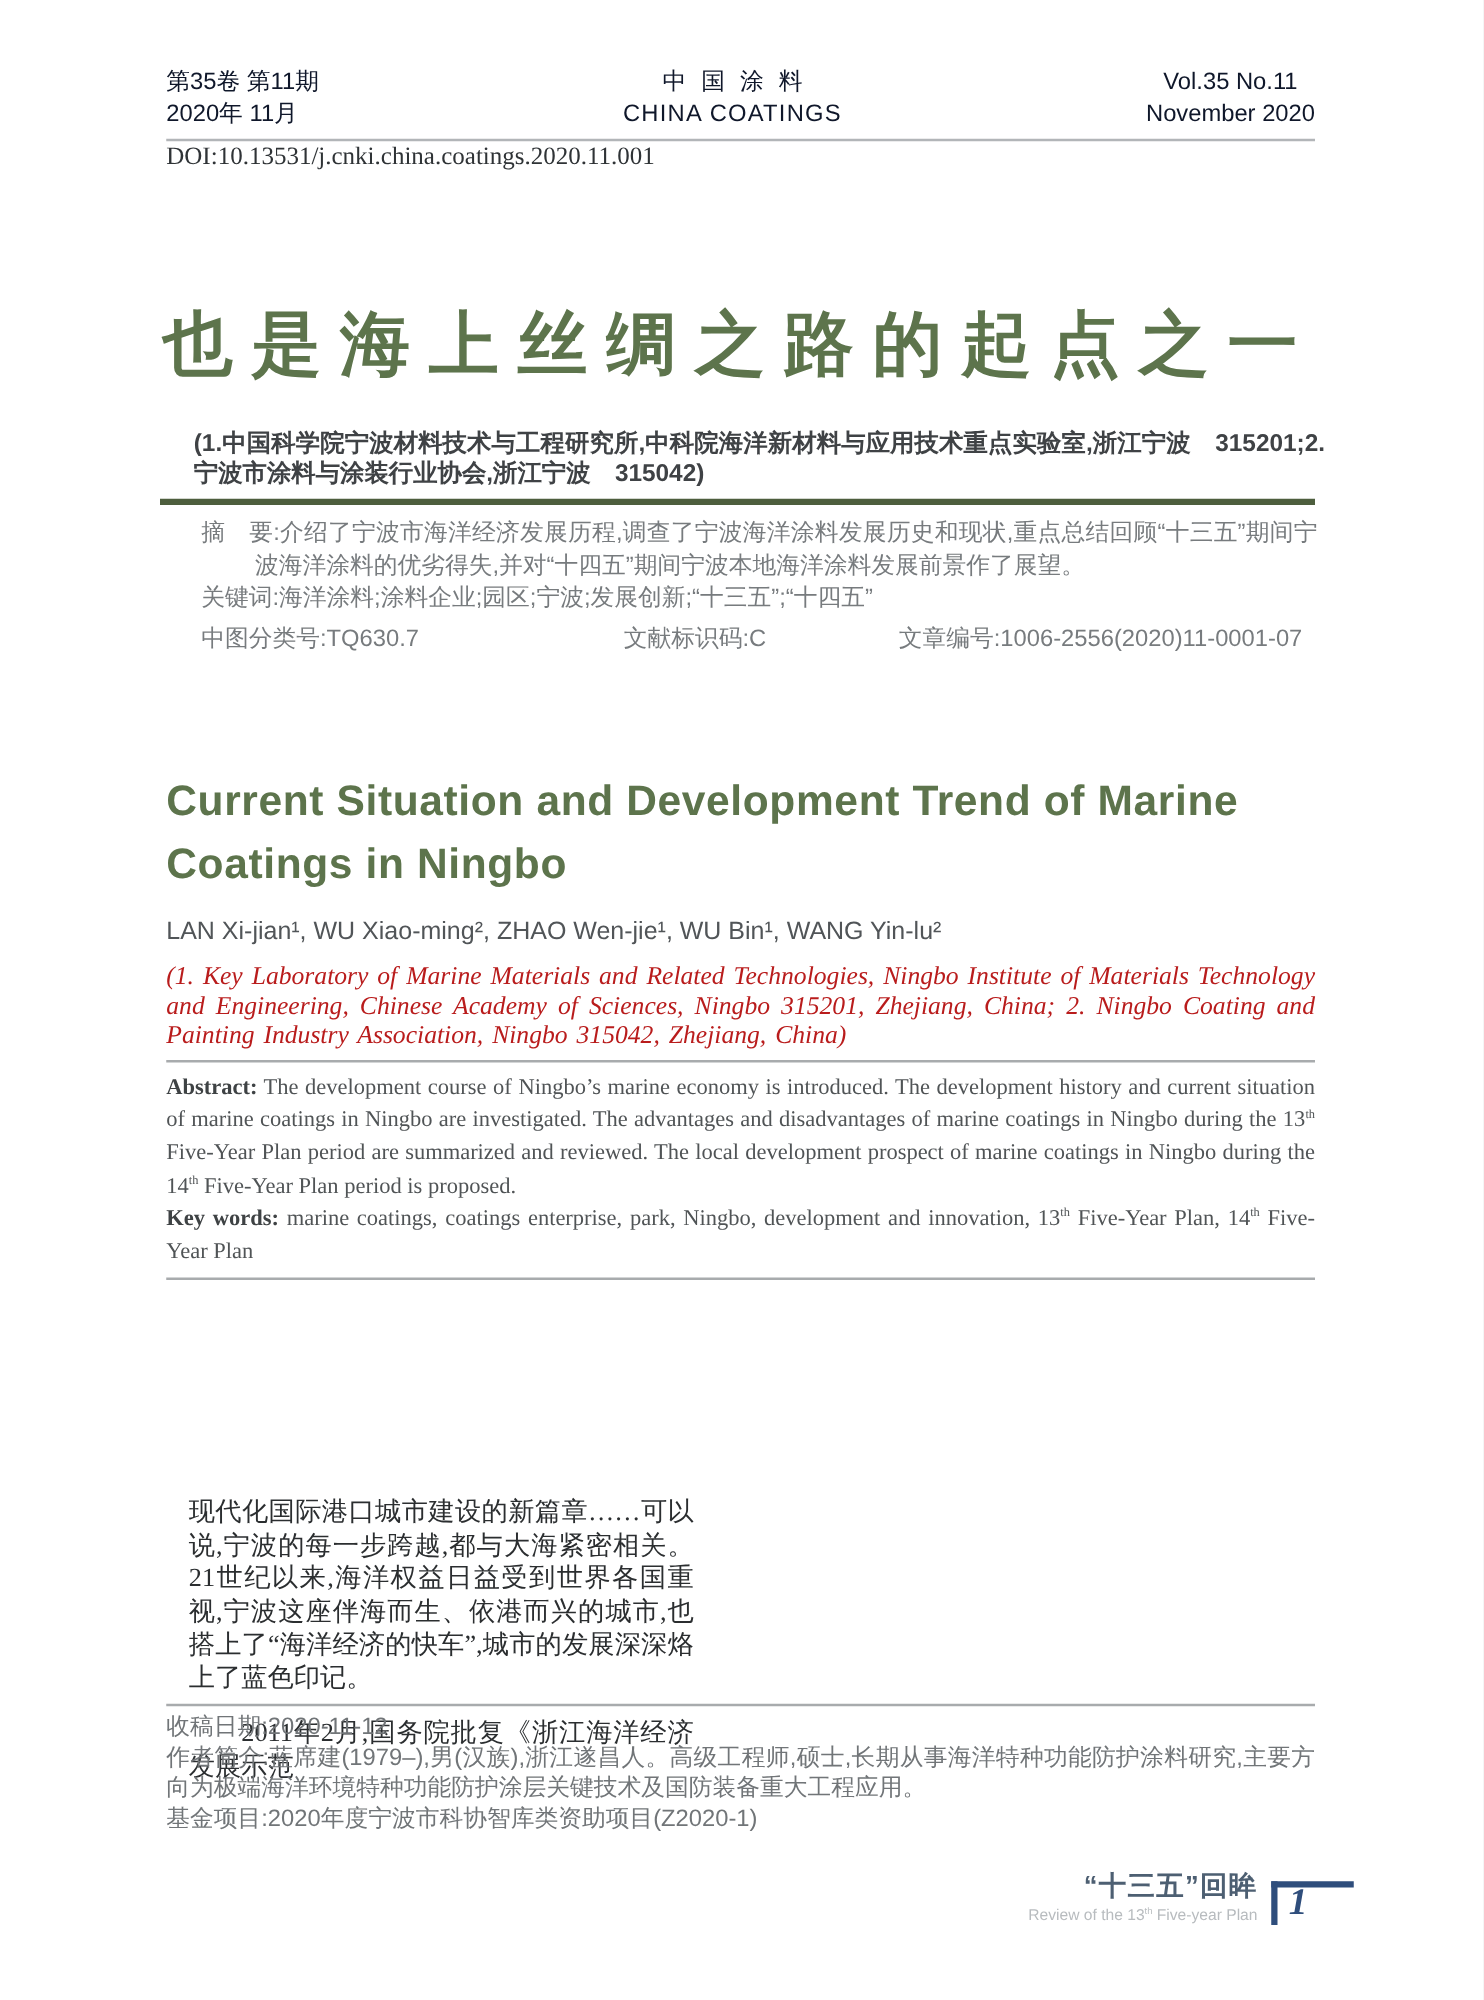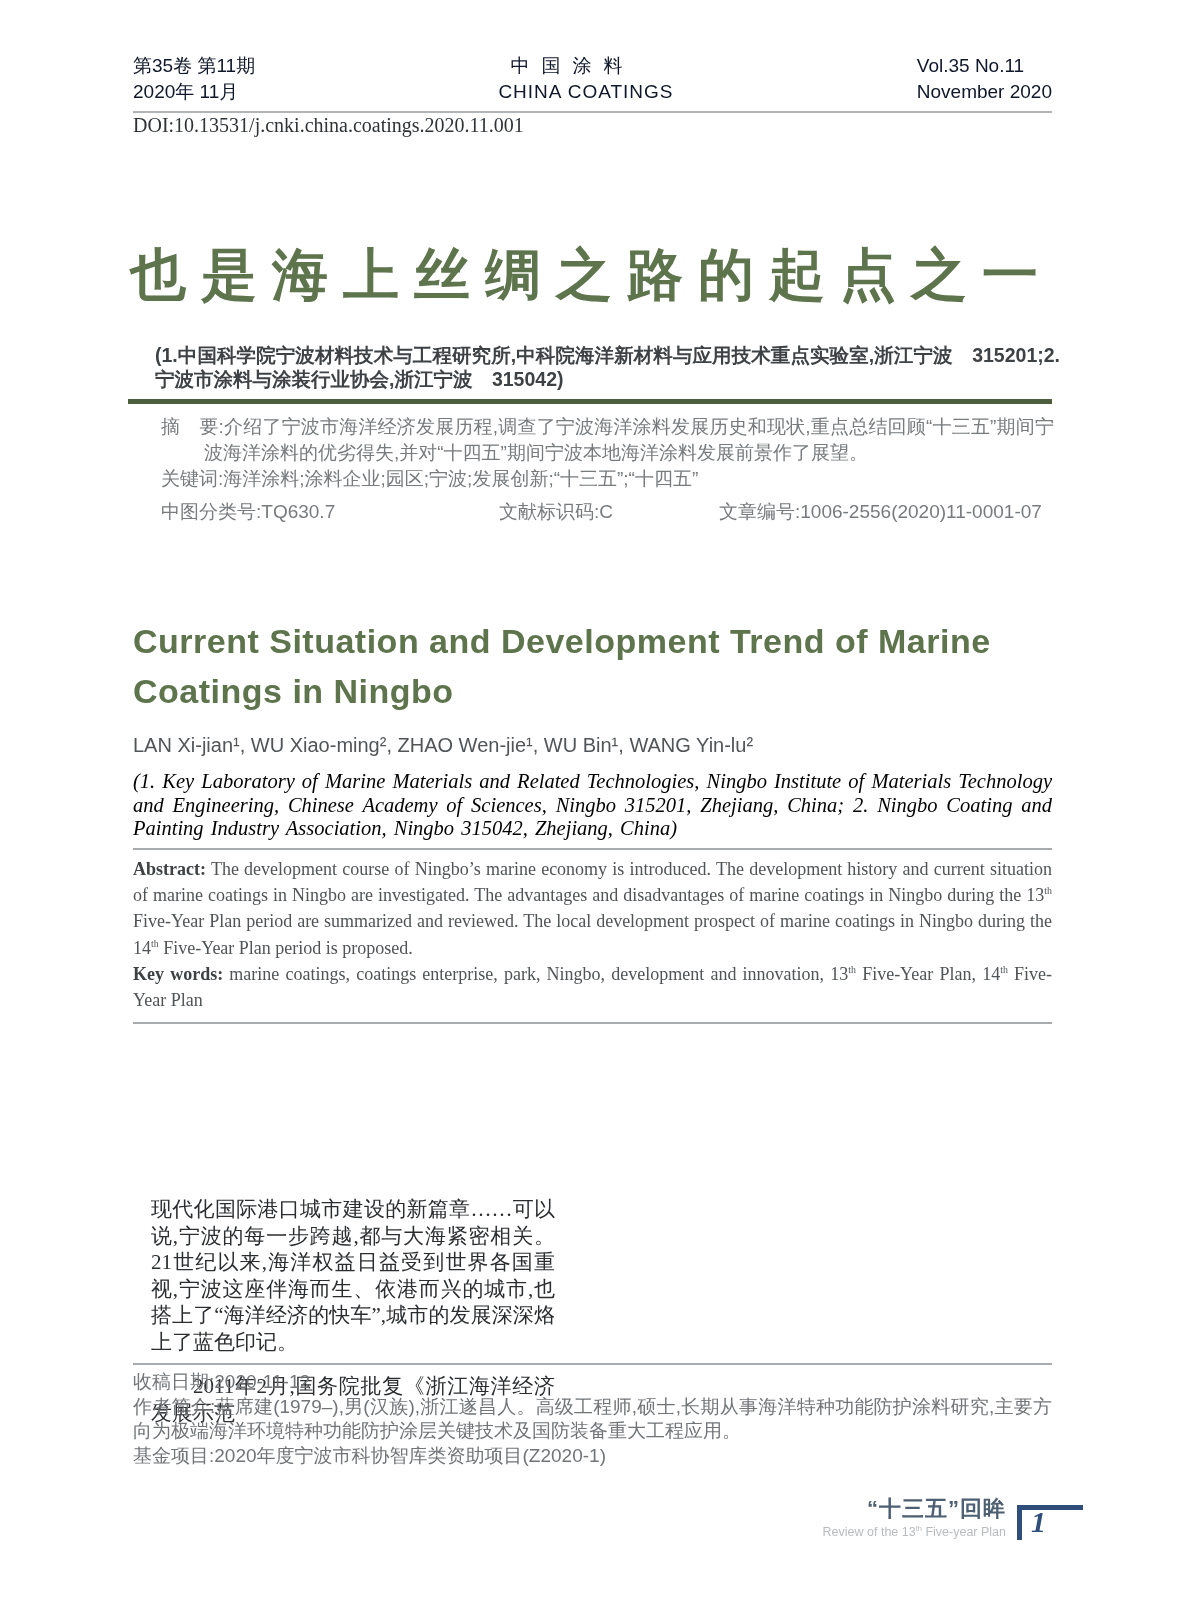--- a/index.html
+++ b/index.html
@@ -9,22 +9,22 @@
     font-family:"Liberation Sans", sans-serif;
     -webkit-font-smoothing:antialiased;
   }
   
   .journal-header {
     position:absolute; left:133px; top:53px; width:919px;
     display:flex; justify-content:space-between;
     color:#0f172a; font-size:19px; line-height:26px;gap:44px;
   }
   .jh-left { text-align:left; }
-  .jh-center { }
-  .jh-right { text-align:left; }
+  .jh-center { text-align:center; }
+  .jh-right { text-align:center; }
   .jh-cn { letter-spacing:12px; padding-left:12px; }
   .jh-en-caps { letter-spacing:1px; }
   .header-rule {
     position:absolute; left:133px; top:111px; width:919px; height:0;
     border-top:2px solid #b2b5b8;
   }
   .doi-line {
     position:absolute; left:133px; top:114px;
     font-family:"Liberation Serif", serif; font-size:20px; color:#2f3336;
   }
@@ -65,21 +65,21 @@
     font-size:34px; font-weight:bold; color:#5d744c; line-height:50px;
     letter-spacing:0.5px;
   }
   .authors-en {
     position:absolute; left:133px; top:734px;
     font-size:20px; color:#515558;
   }
   .affil-en {
     position:absolute; left:133px; top:770px; width:919px;
     font-family:"Liberation Serif", serif; font-style:italic;
-    font-size:20.5px; color:#000000; line-height:23.5px; text-align:justify;
+    font-size:20.5px; color:#b91c1c; line-height:23.5px; text-align:justify;
     word-spacing:2px;
   }
   .rule-thin { position:absolute; left:133px; width:919px; height:0; border-top:2px solid #a8abad; }
   .rule-abs-top { top:848px; }
   .rule-abs-bottom { top:1022px; }
   
   .abstract-en {
     position:absolute; left:133px; top:856px; width:919px;
     font-family:"Liberation Serif", serif;
     font-size:18px; color:#505456; line-height:26.2px; text-align:justify;

